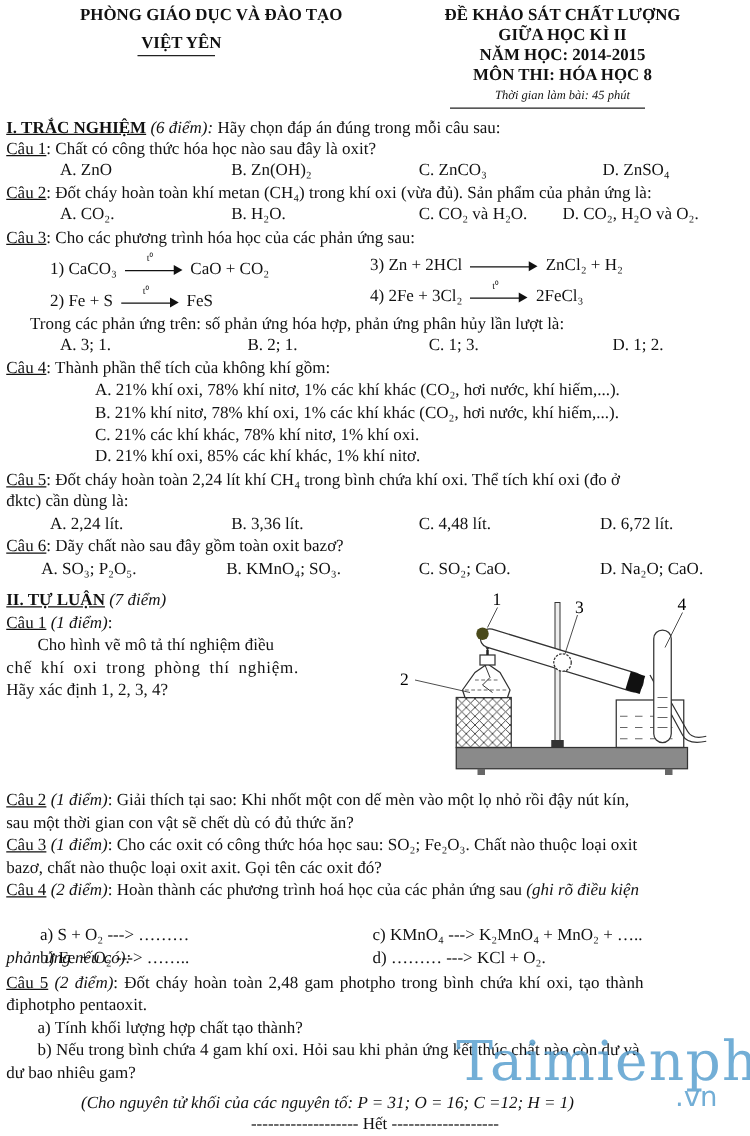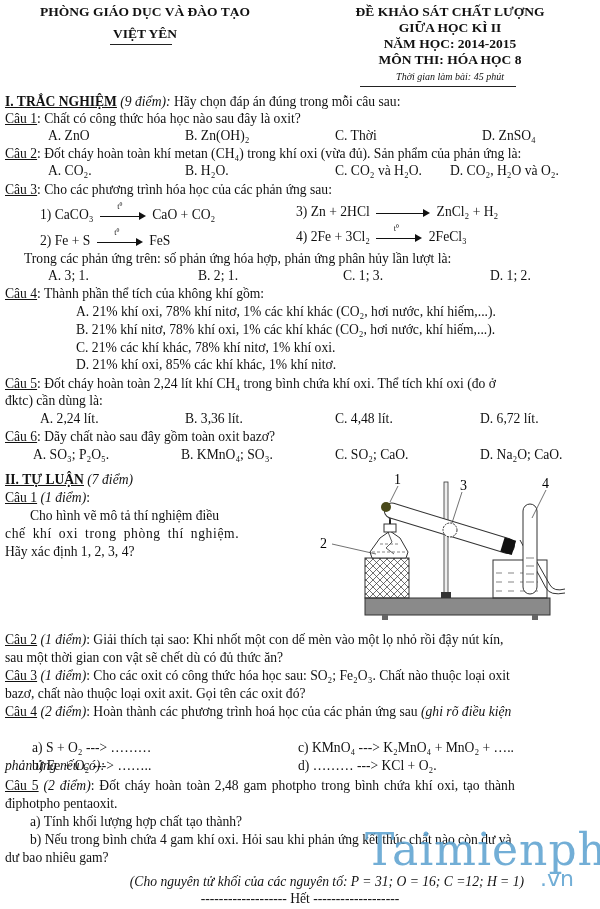--- a/index.html
+++ b/index.html
@@ -31,42 +31,42 @@
     position: absolute; left: 365px; top: 828px; font-family: "DejaVu Serif", serif;
     font-size: 44px; color: #5aa0cf; opacity: 0.85; line-height: 44px; letter-spacing: 1px;
   }
   .watermark-vn { position: absolute; left: 540px; top: 866px; font-family: "DejaVu Sans", sans-serif;
     font-size: 22px; color: #5aa0cf; opacity: 0.85; }
   .figure { position: absolute; left: 310px; top: 468px; }
 </style>
 </head>
 <body>
 
-<div class="abs hdr-left" style="top:4px;">PHÒNG GIÁO DỤC VÀ ĐÀO TẠO</div>
+<div class="abs hdr-left" style="top:4px;padding-left:24px;">PHÒNG GIÁO DỤC VÀ ĐÀO TẠO</div>
 <div class="abs hdr-left" style="top:26px;">VIỆT YÊN</div>
 <div class="hdr-line" style="left:110px; width:62px; top:44px;"></div>
 
 <div class="abs hdr-right" style="top:4px;">ĐỀ KHẢO SÁT CHẤT LƯỢNG</div>
 <div class="abs hdr-right" style="top:20px;">GIỮA HỌC KÌ II</div>
 <div class="abs hdr-right" style="top:36px;">NĂM HỌC: 2014-2015</div>
 <div class="abs hdr-right" style="top:52px;">MÔN THI:  HÓA HỌC 8</div>
 <div class="abs hdr-right i" style="top:69px; font-weight:normal; font-size:10px;">Thời gian làm bài: 45 phút</div>
 <div class="hdr-line" style="left:360px; width:156px; top:86px;"></div>
 
 <div class="abs" style="left:5px; top:94px;">
   <span class="b u">I. TRẮC NGHIỆM</span>
-  <span class="i">(9 điểm):</span><span> Hãy chọn đáp án đúng trong mỗi câu sau:</span>
+  <span class="i">(6 điểm):</span><span> Hãy chọn đáp án đúng trong mỗi câu sau:</span>
 </div>
 
 <div class="abs" style="left:5px; top:111px;">
   <span class="u">Câu 1</span><span>: Chất có công thức hóa học nào sau đây là oxit?</span>
 </div>
 <div class="opt" style="left:48px; top:128px;">A. ZnO</div>
 <div class="opt" style="left:185px; top:128px;">B. Zn(OH)₂</div>
-<div class="opt" style="left:335px; top:128px;">C. Thời</div>
+<div class="opt" style="left:335px; top:128px;">C. ZnCO₃</div>
 <div class="opt" style="left:482px; top:128px;">D. ZnSO₄</div>
 
 <div class="abs" style="left:5px; top:146px;">
   <span class="u">Câu 2</span><span>: Đốt cháy hoàn toàn khí metan (CH₄) trong khí oxi (vừa đủ). Sản phẩm của phản ứng là:</span>
 </div>
 <div class="opt" style="left:48px; top:163px;">A. CO₂.</div>
 <div class="opt" style="left:185px; top:163px;">B. H₂O.</div>
 <div class="opt" style="left:335px; top:163px;">C. CO₂ và H₂O.</div>
 <div class="opt" style="left:450px; top:163px;">D. CO₂, H₂O và O₂.</div>
 
@@ -226,14 +226,14 @@
   <span class="i">(2 điểm)</span><span>: Đốt cháy hoàn toàn 2,48 gam photpho trong bình chứa khí oxi, tạo thành</span>
 </div>
 <div class="abs" style="left:5px; top:796px;">điphotpho pentaoxit.</div>
 <div class="abs" style="left:30px; top:814px;">a) Tính khối lượng hợp chất tạo thành?</div>
 <div class="abs" style="left:30px; top:832px;">b) Nếu trong bình chứa 4 gam khí oxi. Hỏi sau khi phản ứng kết thúc chất nào còn dư và</div>
 <div class="abs" style="left:5px; top:850px;">dư bao nhiêu gam?</div>
 
 <div class="watermark">Taimienphi</div>
 <div class="watermark-vn">.vn</div>
 
-<div class="abs i" style="left:0; width:524px; text-align:right; top:874px;">(Cho nguyên tử khối của các nguyên tố: P = 31; O = 16; C =12; H = 1)</div>
+<div class="abs i" style="left:0; width:524px; text-align:center; top:874px;">(Cho nguyên tử khối của các nguyên tố: P = 31; O = 16; C =12; H = 1)</div>
 <div class="abs" style="left:0; width:600px; text-align:center; top:891px;">------------------- Hết -------------------</div>
 
 </body></html>

